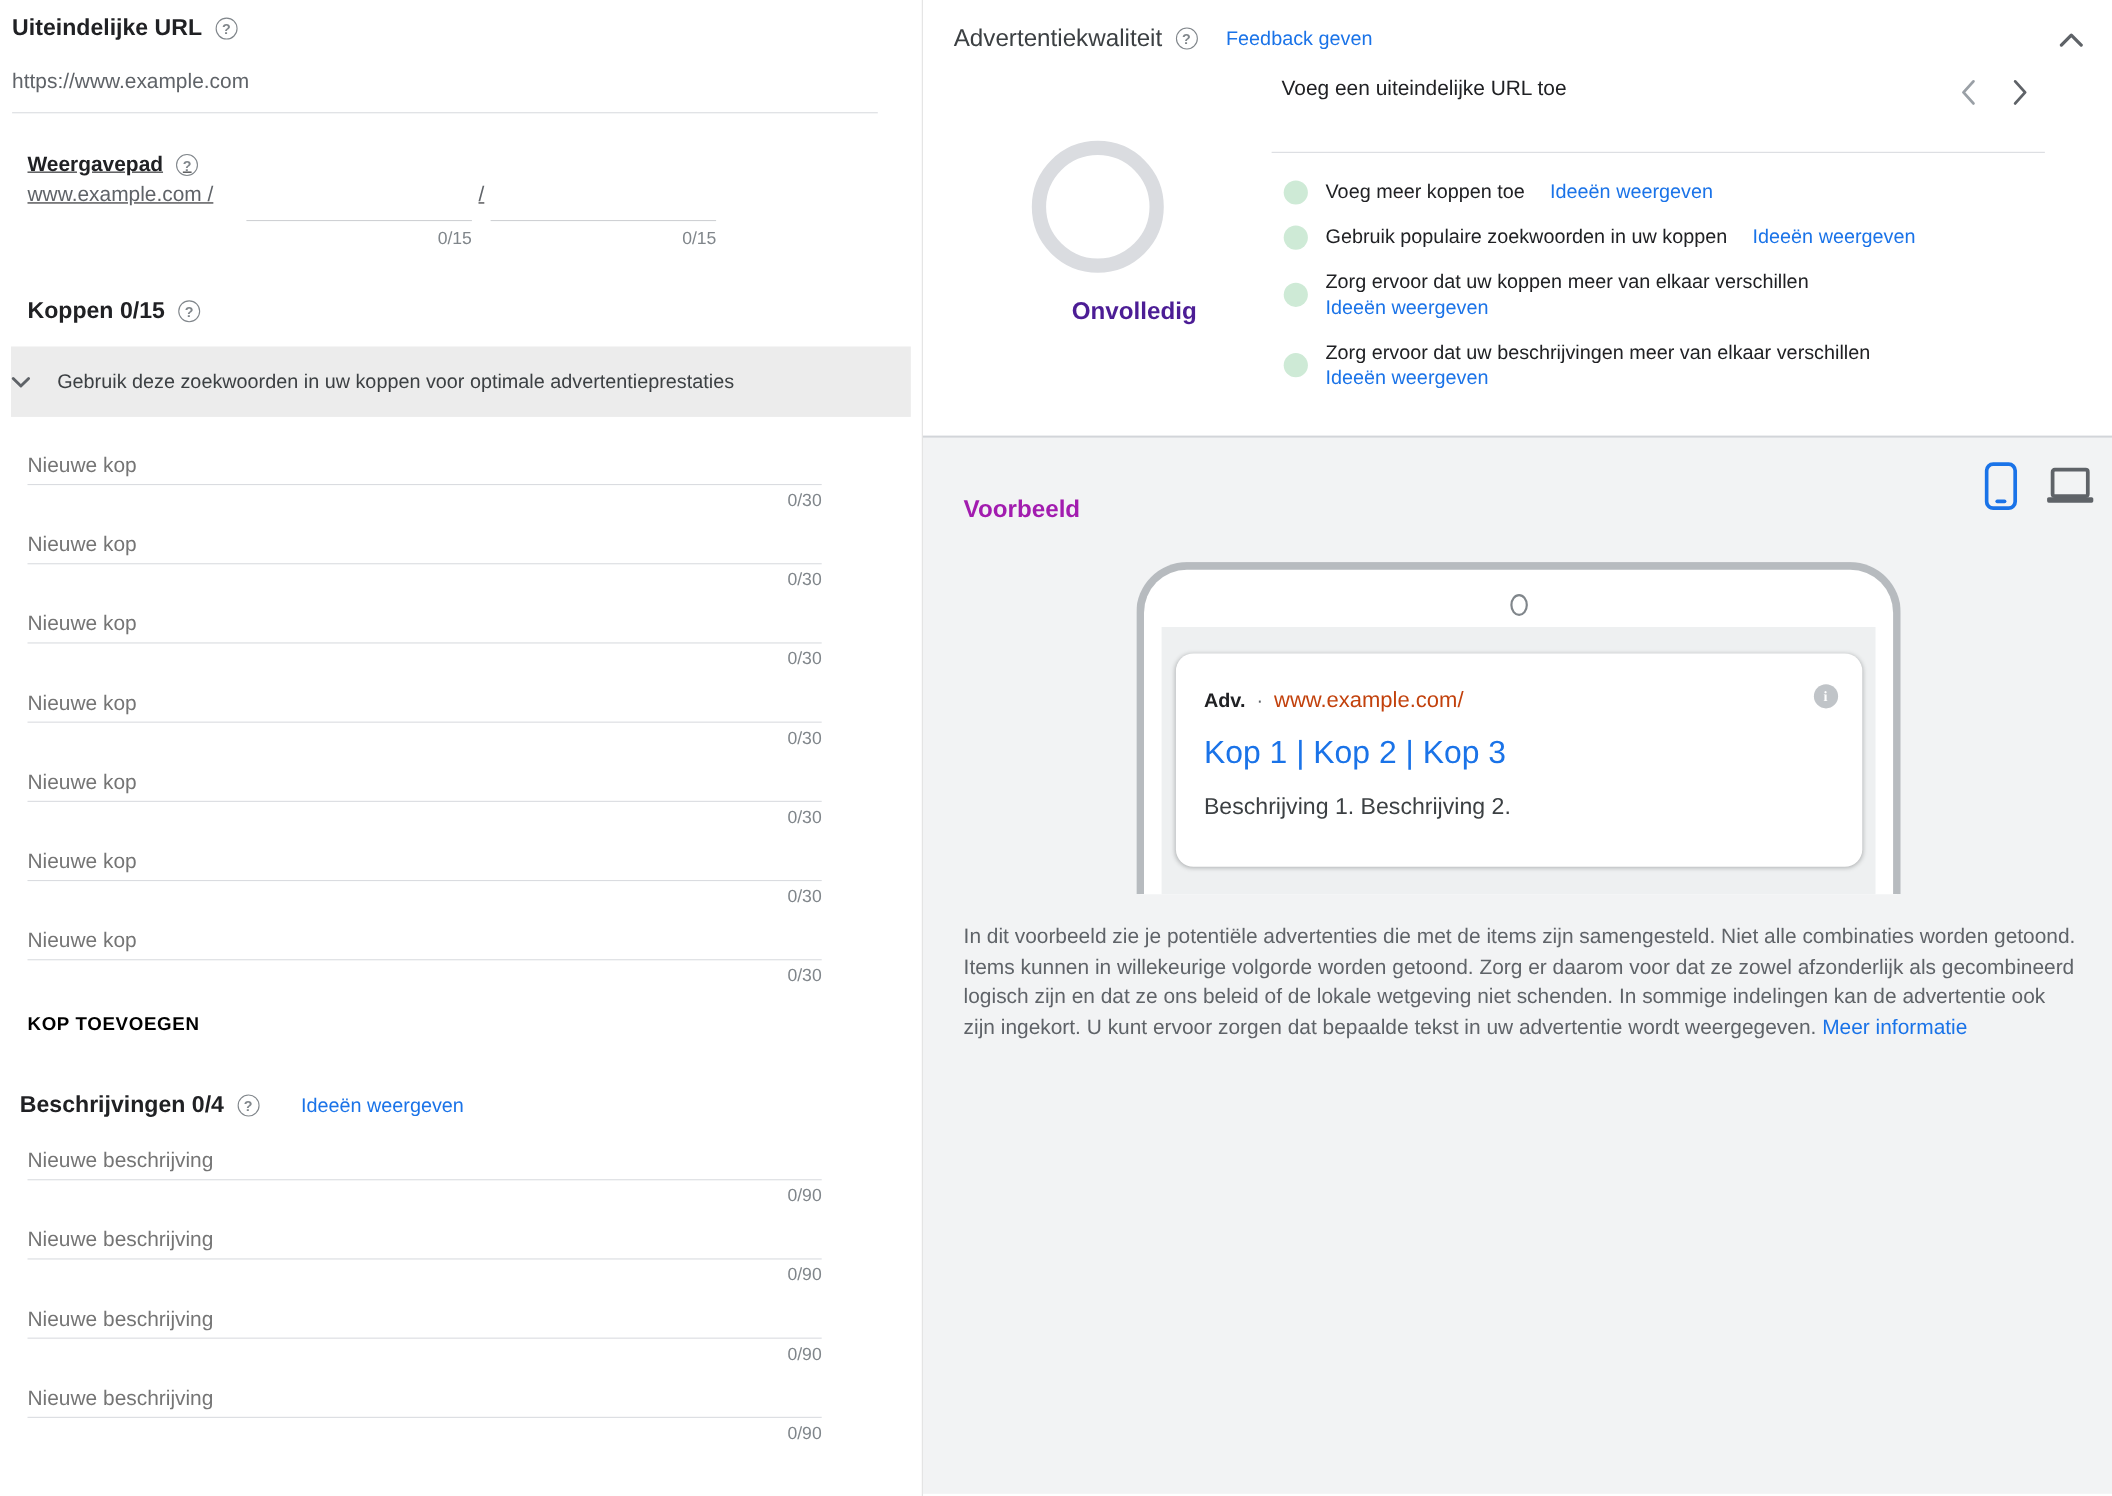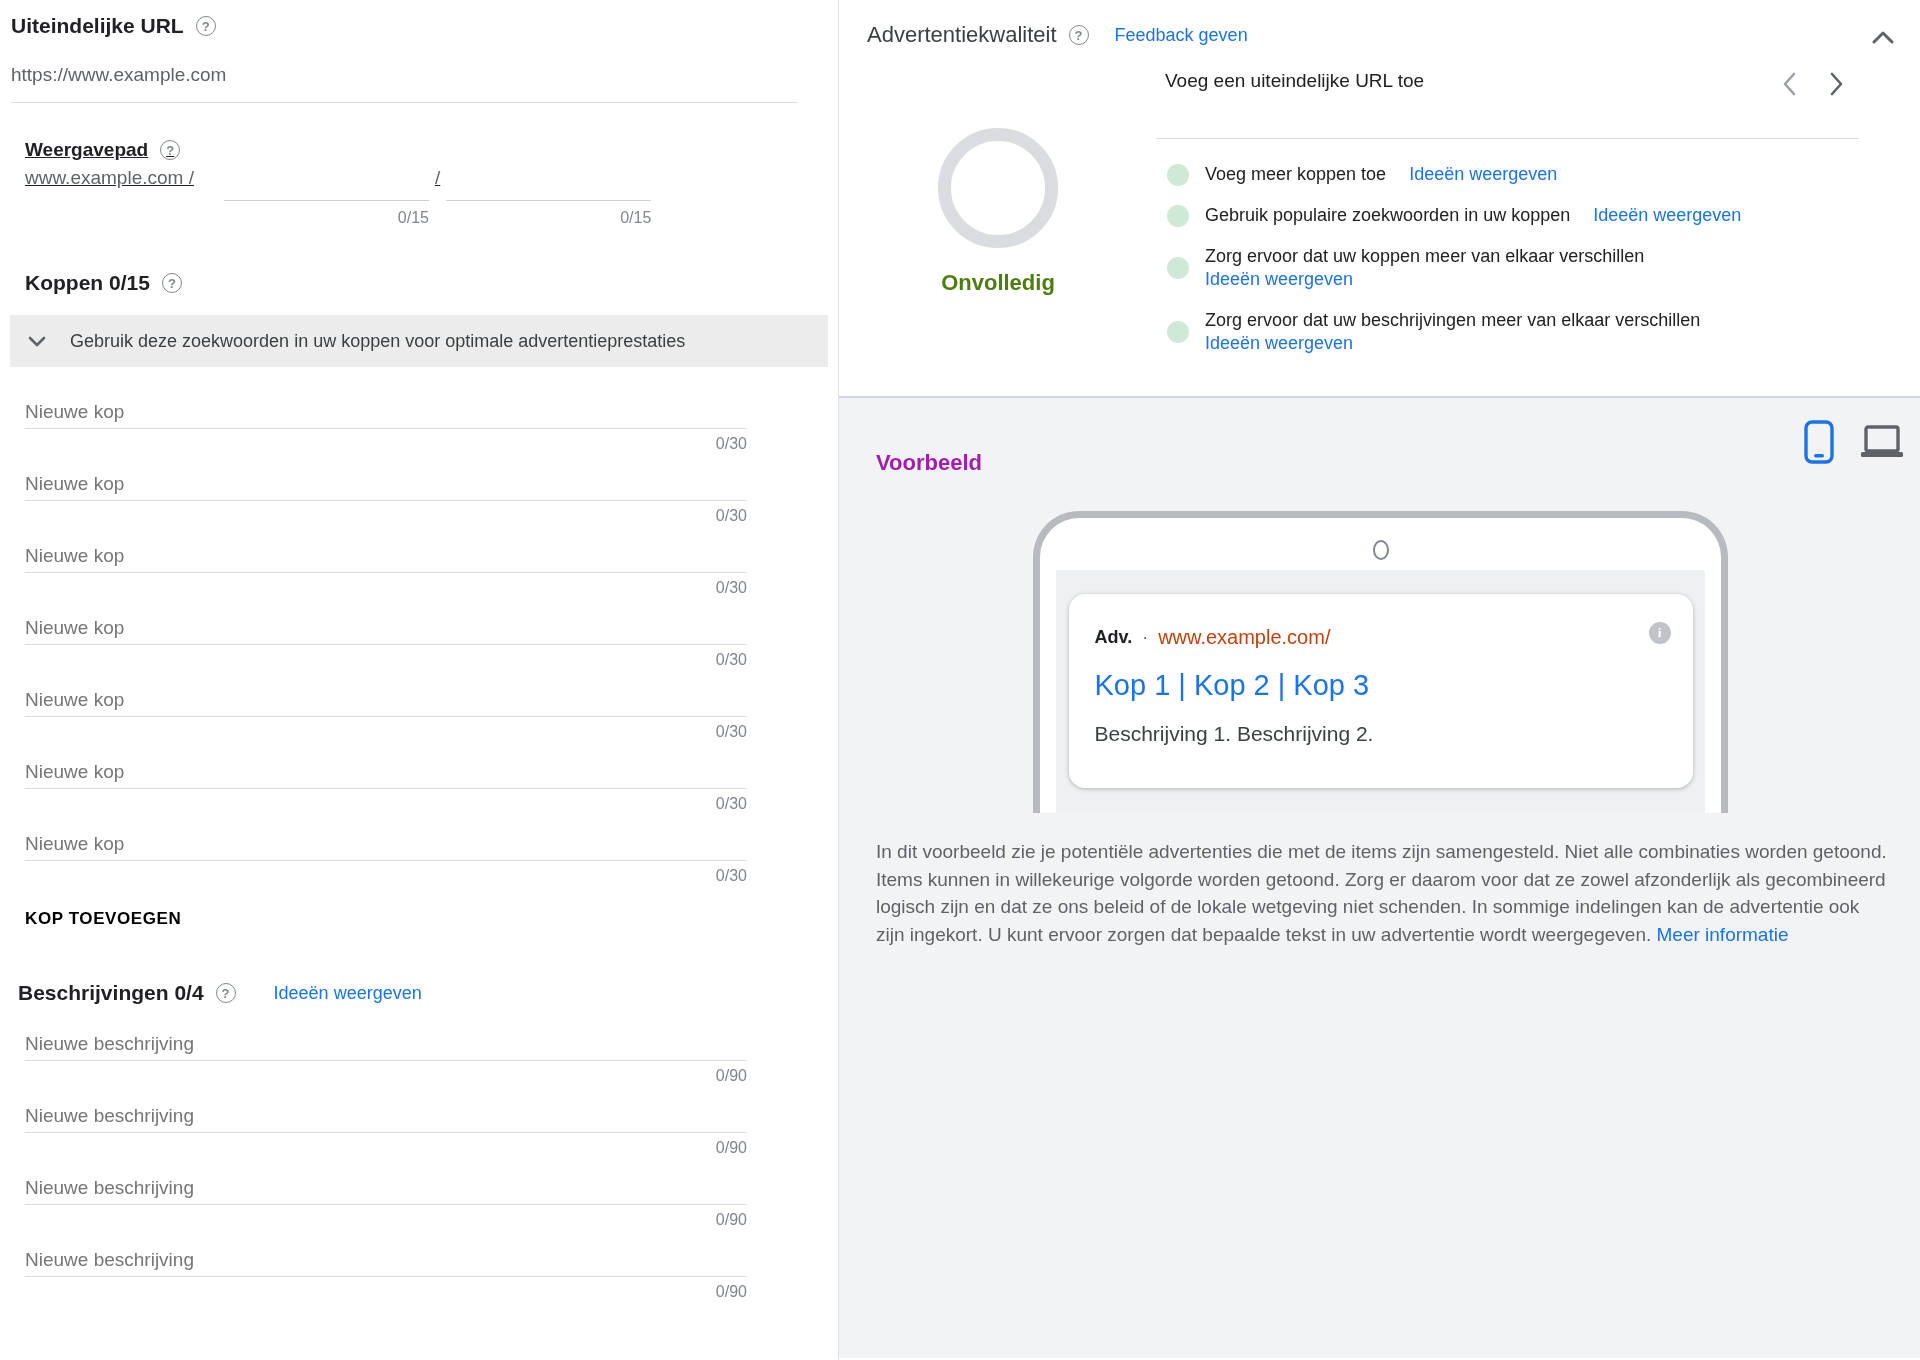--- a/index.html
+++ b/index.html
@@ -26,22 +26,22 @@
   .path-row { display:flex; align-items:flex-end; margin-top:2px; }
   .path-base { font-size:19px; color:#5f6368; padding-bottom:12px; width:199px; }
   .path-field { width:205px; position:relative; }
   .path-line { height:38px; border-bottom:1px solid #cfd1d4; }
   .path-cnt { position:absolute; top:100%; right:0; margin-top:8px;
     font-size:16px; color:#80868b; }
   .path-sep { font-size:19px; color:#5f6368; padding-bottom:12px; margin:0 6px; }
   .headlines-section { margin-top:70px; }
   .headline-title { margin-left:25px; }
   .hint-bar {
-    margin-top:20px; margin-left:10px; width:818px; height:52px; background:#ececec;
-    display:flex; align-items:center; padding-left:18px; cursor:pointer;
+    margin-top:20px; margin-left:10px; width:818px; height:64px; background:#ececec;
+    display:flex; align-items:center; cursor:pointer;
   }
   .hint-text { font-size:18px; color:#3c4043; margin-left:24px; }
   .field-rows { margin-top:24px; }
   .frow { margin-left:25px; width:722px; height:72px; }
   .frow .ph {
     font-size:19px; color:#757575; padding-top:10px; height:38px;
     border-bottom:1px solid #dadce0; cursor:text;
   }
   .frow .cnt { font-size:16px; color:#80868b; text-align:right; padding-top:6px; }
   .add-btn {
@@ -62,22 +62,22 @@
   .q-header .help { margin-left:12px; }
   .feedback-link { font-size:18px; color:#1a73e8; margin-left:26px; cursor:pointer; }
   .collapse-btn { position:absolute; right:26px; top:30px; cursor:pointer; }
   .car-title { position:absolute; left:326px; top:70px; font-size:19px; color:#202124; }
   .car-prev { position:absolute; right:124px; top:72px; cursor:default; }
   .car-next { position:absolute; right:76px; top:72px; cursor:pointer; }
   .car-divider { position:absolute; left:317px; width:703px; top:138px; height:1px;
     background:#dadce0; }
   .ring { position:absolute; left:99px; top:128px; width:120px; height:120px;
     border:13px solid #dadce0; border-radius:50%; background:#fff; }
-  .ring-label { position:absolute; left:69px; top:270px; width:180px; text-align:center;
-    font-size:22px; font-weight:600; color:#4d7c0f; }
+  .ring-label { position:absolute; left:69px; top:270px; width:180px; text-align:right;
+    font-size:22px; font-weight:600; color:#4c1d95; }
   .suggestions { position:absolute; left:328px; top:163px; width:740px; }
   .sug { display:flex; align-items:center; margin-bottom:18px; }
   .dot { width:22px; height:22px; border-radius:50%; background:#ceead6;
     margin-right:16px; flex-shrink:0; }
   .sug-body { font-size:18px; color:#202124; line-height:23px; }
   .sug-link { color:#1a73e8; cursor:pointer; }
   span.sug-link { margin-left:18px; }
   
   .preview-section { position:relative; background:#f2f3f4; height:960px; }
   .pv-title { position:absolute; left:37px; top:28px; font-size:22px; font-weight:bold;

